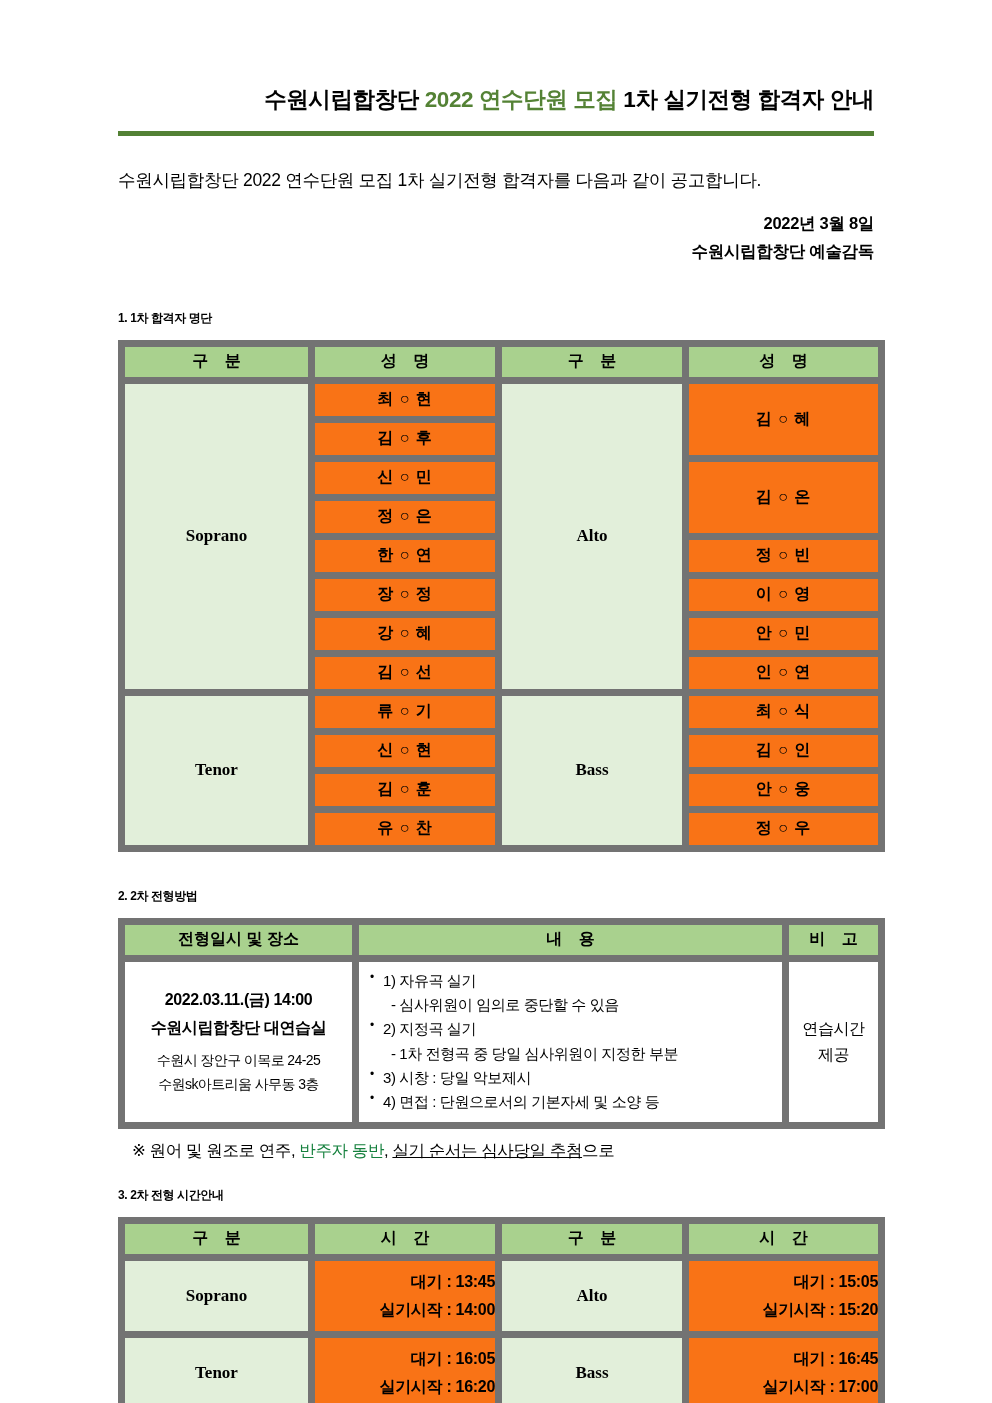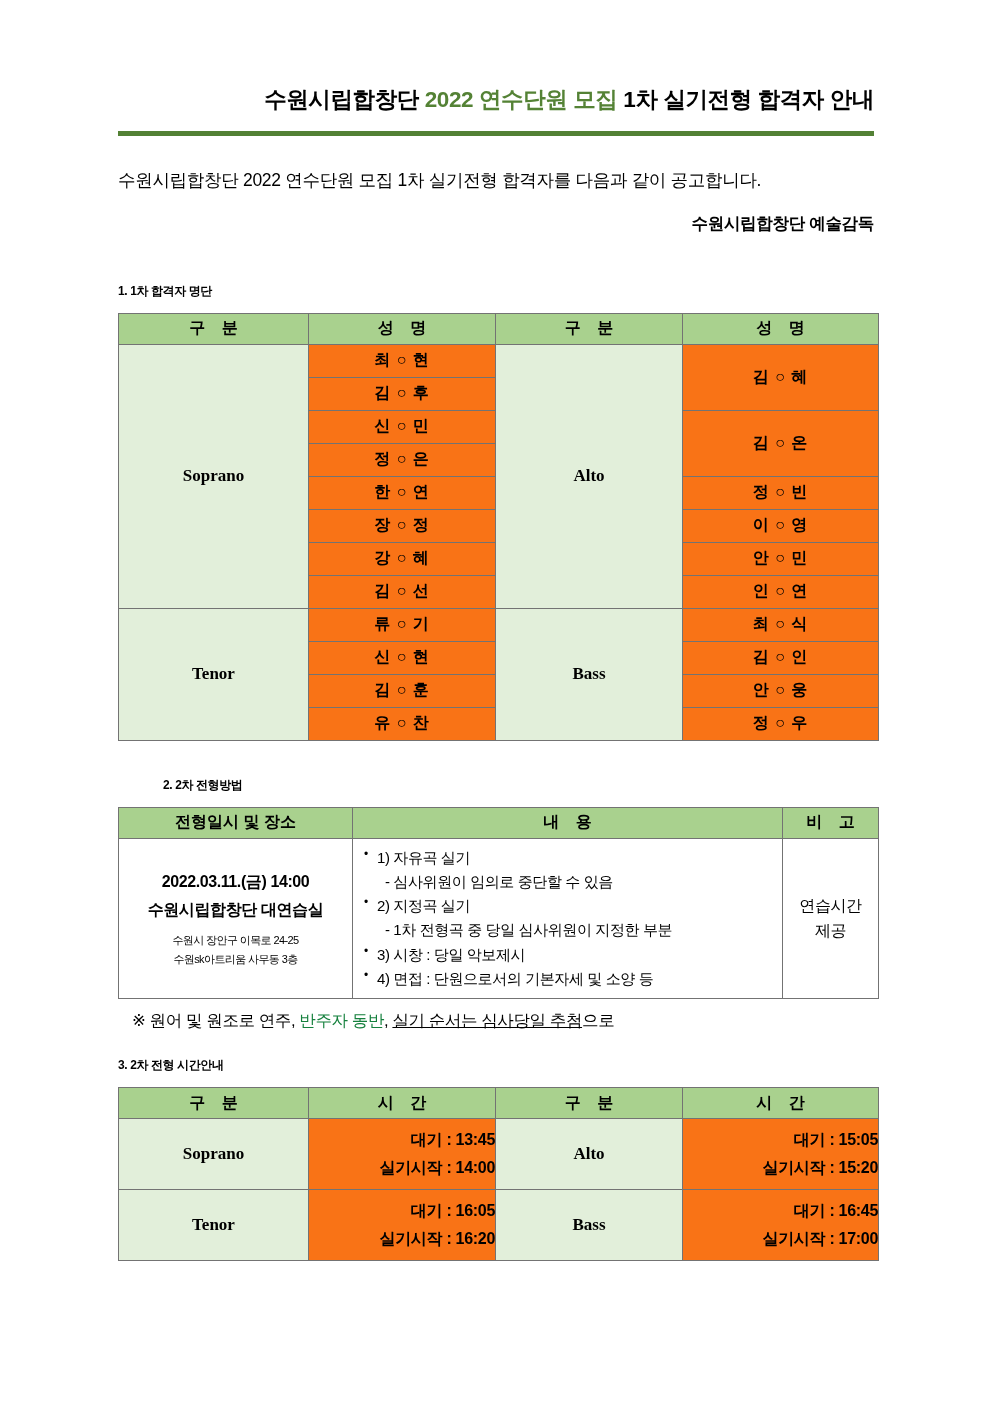--- a/index.html
+++ b/index.html
@@ -57,32 +57,32 @@
     letter-spacing: -0.3px;
   }
 
   
   .section-heading {
     font-size: 12px;
     font-weight: bold;
     letter-spacing: -0.4px;
   }
   .h1-pos { margin-top: 45px; }
-  .h2-pos { margin-top: 36px; margin-left: 45px; }
+  .h2-pos { margin-top: 36px; }
   .h3-pos { margin-top: 25px; }
 
   
   table.grid {
     border-collapse: collapse;
     width: 760px;
     margin-top: 13px;
     table-layout: fixed;
   }
   table.grid th, table.grid td {
-    border: 1px solid #737373;
+    border: 7px solid #737373;
     text-align: center;
     vertical-align: middle;
     padding: 0;
   }
   table.grid th {
     background: #a9d18e;
     font-size: 16px;
     font-weight: bold;
     height: 30px;
     letter-spacing: 6px;
@@ -115,21 +115,21 @@
     background: #ffffff;
     padding: 10px 4px;
   }
   .when .line-b {
     font-size: 16px;
     font-weight: bold;
     letter-spacing: -0.4px;
     line-height: 1.75;
   }
   .when .line-n {
-    font-size: 11px;
+    font-size: 14px;
     letter-spacing: -0.6px;
     line-height: 1.7;
   }
   .when .gap { height: 7px; }
   .t2 td.content {
     text-align: left;
     padding: 7px 4px 7px 10px;
   }
   .t2 td.remark {
     font-size: 16px;
@@ -185,20 +185,21 @@
 
 <div class="page">
 
   <div class="doc-title">
     <span>수원시립합창단 </span><span class="green">2022 연수단원 모집</span><span> 1차 실기전형 합격자 안내</span>
   </div>
   <div class="title-rule"></div>
 
   <div class="intro">수원시립합창단 2022 연수단원 모집 1차 실기전형 합격자를 다음과 같이 공고합니다.</div>
   <div class="sign-block">
+    <div>2022년 3월 8일</div>
     <div>수원시립합창단 예술감독</div>
   </div>
 
   <div class="section-heading h1-pos">1. 1차 합격자 명단</div>
 
   <table class="grid t1">
     <colgroup>
       <col style="width:190px">
         <col style="width:187px">
         <col style="width:187px">

